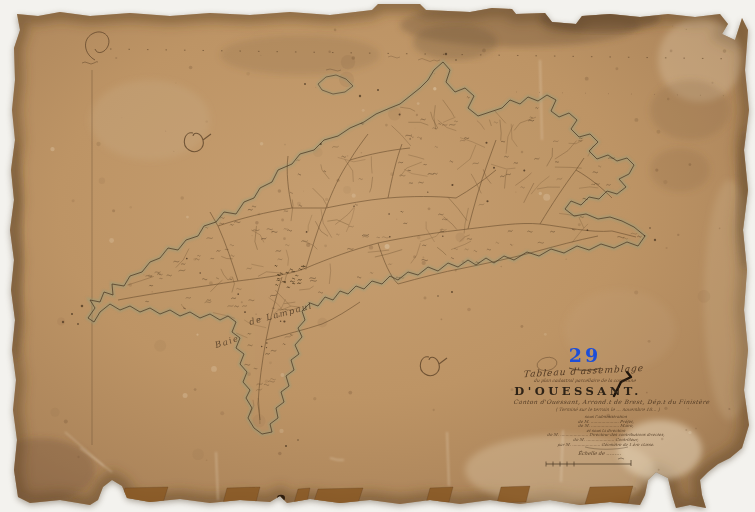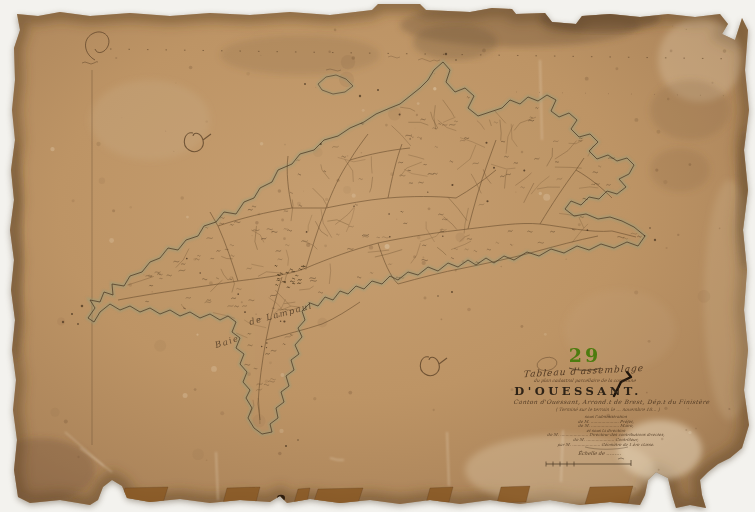--- a/index.html
+++ b/index.html
@@ -2,21 +2,21 @@
 <html><head>
 <meta charset="utf-8">
 <style>
   html,body{margin:0;padding:0;background:#f3f2ee;}
   .stage{position:relative;width:755px;height:512px;background:#f3f2ee;overflow:hidden;
          font-family:"DejaVu Serif", serif;}
   .stage svg{position:absolute;left:0;top:0;}
   
   .tb{position:absolute;color:#42301e;white-space:nowrap;}
   .sheet-number{left:585px;top:344px;transform:translateX(-50%);
-    font-size:19px;font-weight:bold;letter-spacing:3px;color:#4d7c0f;}
+    font-size:19px;font-weight:bold;letter-spacing:3px;color:#1d4ed8;}
   .script-title{left:584px;top:366px;transform:translateX(-50%) rotate(-3deg) skewX(-8deg);
     font-style:italic;font-size:9px;color:rgba(70,48,28,.92);letter-spacing:1px;}
   .script-sub{left:585px;top:378px;transform:translateX(-50%) skewX(-8deg);
     font-style:italic;font-size:4.5px;color:rgba(75,52,30,.85);}
   .main-title{left:578px;top:384px;transform:translateX(-50%);
     font-size:11.5px;font-weight:bold;letter-spacing:3.5px;color:#2e2317;}
   .canton{left:612px;top:398px;transform:translateX(-50%) skewX(-8deg);
     font-style:italic;font-size:6px;color:rgba(72,50,30,.9);letter-spacing:.4px;}
   .completion{left:608px;top:407px;transform:translateX(-50%) skewX(-8deg);
     font-style:italic;font-size:4.5px;color:rgba(78,55,33,.85);}

